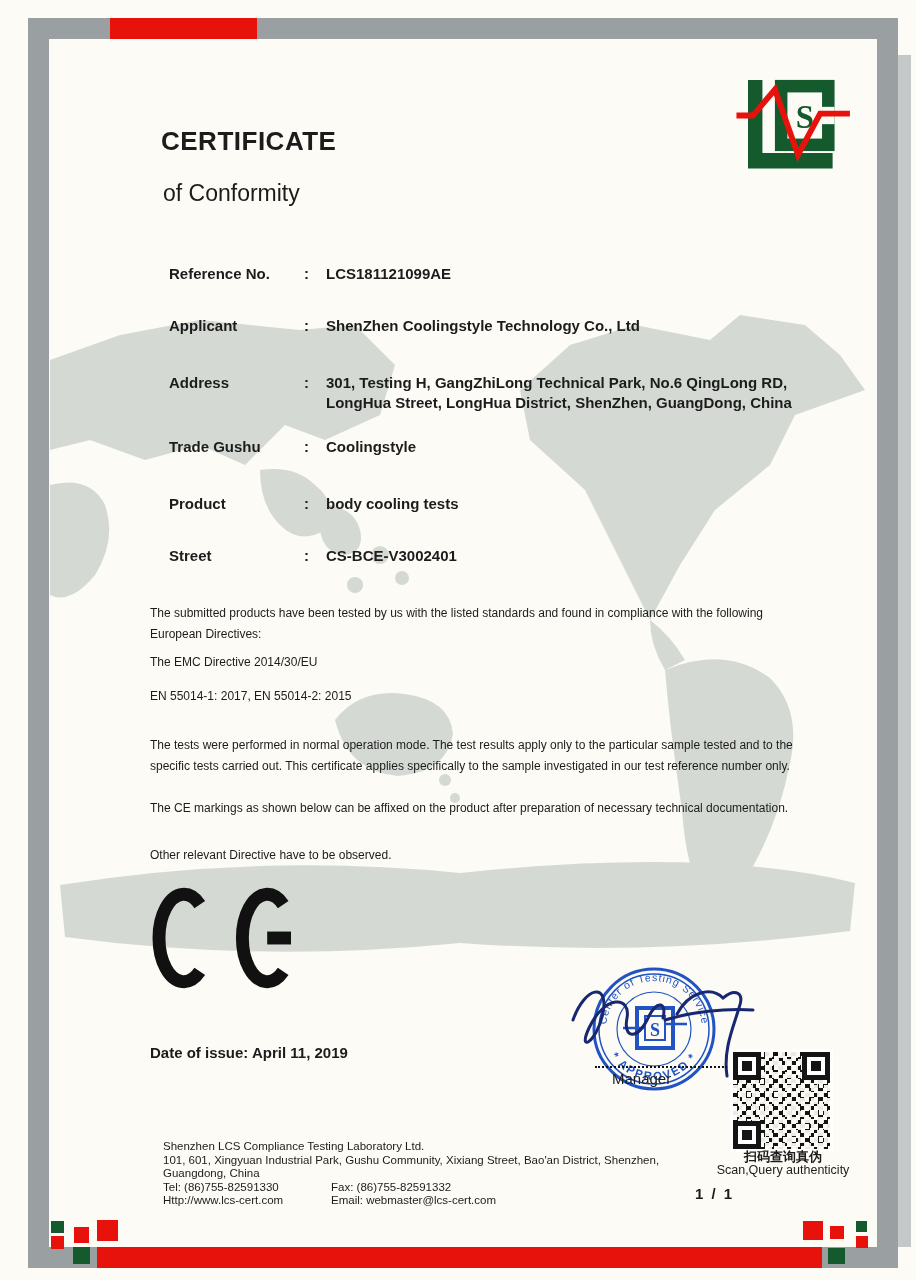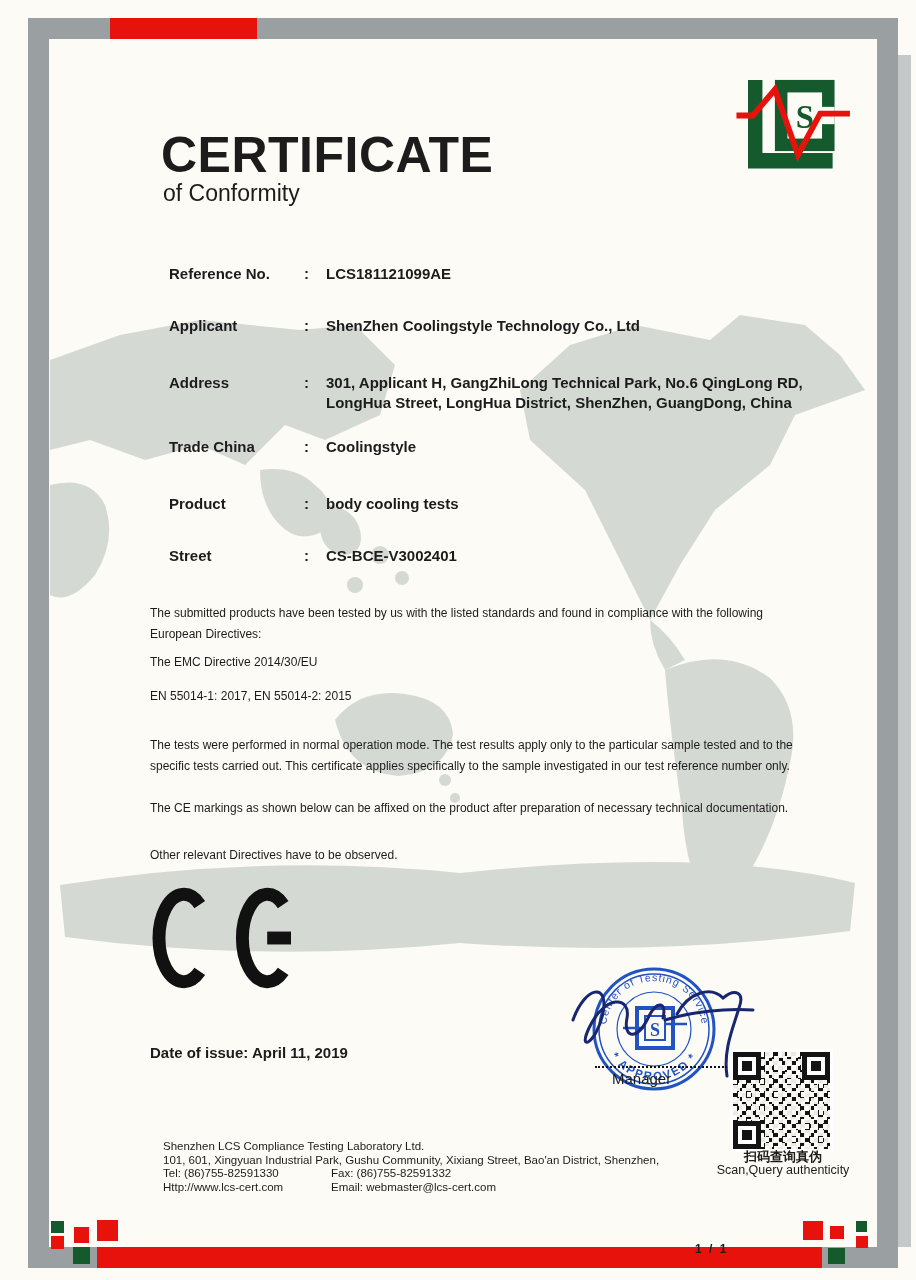--- a/index.html
+++ b/index.html
@@ -8,21 +8,21 @@
   .abs{position:absolute;}
   
   .frame{left:28px;top:18px;width:870px;height:1250px;border:21px solid var(--frame_gray,#9aa0a2);box-sizing:border-box;z-index:1;}
   .top-accent{left:110px;top:18px;width:147px;height:21px;background:var(--red,#e8120c);z-index:2;}
   .bottom-bar{left:97px;top:1247px;width:725px;height:21px;background:var(--red,#e8120c);z-index:2;}
   .sq{z-index:3;}
   .sq.red{background:var(--red,#e8120c);} .sq.green{background:var(--green,#145a2d);}
   .right-shadow{left:898px;top:55px;width:13px;height:1192px;background:#c5c8c9;z-index:0;}
   .map{left:50px;top:300px;width:820px;height:680px;z-index:0;}
   
-  .title{left:161px;top:126px;font-size:50px;font-weight:bold;letter-spacing:.5px;z-index:2;}
+  .title{left:161px;top:126px;font-size:26px;font-weight:bold;letter-spacing:.5px;z-index:2;}
   .subtitle{left:163px;top:180px;font-size:23px;font-weight:normal;z-index:2;}
   .logo{left:733px;top:78px;width:130px;height:100px;z-index:2;}
   .row{left:150px;width:665px;display:flex;font-size:15px;font-weight:bold;line-height:20px;z-index:2;}
   .row .lbl{width:135px;flex:none;margin-left:19px;}
   .row .sep{width:22px;flex:none;}
   .row .val{flex:1;}
   .para{left:150px;width:658px;font-size:12px;line-height:21px;z-index:2;}
   .bold{font-weight:normal;}
   .ce{left:152px;top:886px;width:141px;height:106px;z-index:2;}
   .date{left:150px;top:1044px;font-size:15px;font-weight:bold;z-index:2;}
@@ -34,21 +34,21 @@
       repeating-conic-gradient(#141414 0% 25%, transparent 0% 50%);
       background-size:9px 9px;z-index:3;outline:3px solid #fff;}
   .qr .mask{position:absolute;inset:0;background:
       repeating-conic-gradient(rgba(252,251,245,.92) 0% 25%, transparent 0% 50%);
       background-size:13px 13px;}
   .finder{position:absolute;width:18px;height:18px;border:5px solid #141414;background:#fff;}
   .finder:before{content:"";position:absolute;left:4px;top:4px;width:10px;height:10px;background:#141414;}
   .f1{left:0;top:0;} .f2{right:0;top:0;} .f3{left:0;bottom:0;}
   .qr-cn{left:723px;top:1148px;width:120px;text-align:center;font-size:13px;font-weight:bold;z-index:3;}
   .qr-en{left:703px;top:1163px;width:160px;text-align:center;font-size:12.5px;z-index:3;}
-  .pagenum{left:695px;top:1242px;font-size:12px;font-weight:bold;letter-spacing:2px;z-index:3;}
+  .pagenum{left:695px;top:1185px;font-size:15px;font-weight:bold;letter-spacing:2px;z-index:3;}
   
   .footer{left:163px;top:1140px;width:520px;font-size:11.5px;line-height:13.5px;z-index:2;}
   .cols{display:flex;}
   .cols .c1{width:168px;flex:none;}
 </style>
 </head>
 <body>
 
 <div class="page">
 
@@ -106,46 +106,46 @@
   </div>
   <div class="abs row" style="top:316px">
     <span class="lbl">Applicant</span>
     <span class="sep">:</span>
     <span class="val">ShenZhen Coolingstyle Technology Co., Ltd</span>
   </div>
   <div class="abs row" style="top:373px">
     <span class="lbl">Address</span>
     <span class="sep">:</span>
     <span class="val">
-      <div>301, Applicant H, GangZhiLong Technical Park, No.6 QingLong RD,</div>
+      <div>301, Testing H, GangZhiLong Technical Park, No.6 QingLong RD,</div>
       <div>LongHua Street, LongHua District, ShenZhen, GuangDong, China</div>
     </span>
   </div>
   <div class="abs row" style="top:437px">
-    <span class="lbl">Trade China</span>
+    <span class="lbl">Trade Gushu</span>
     <span class="sep">:</span>
     <span class="val">Coolingstyle</span>
   </div>
   <div class="abs row" style="top:494px">
     <span class="lbl">Product</span>
     <span class="sep">:</span>
     <span class="val">body cooling tests</span>
   </div>
   <div class="abs row" style="top:546px">
     <span class="lbl">Street</span>
     <span class="sep">:</span>
     <span class="val">CS-BCE-V3002401</span>
   </div>
 
   <div class="abs para" style="top:603px">The submitted products have been tested by us with the listed standards and found in compliance with the following European Directives:</div>
   <div class="abs para bold" style="top:652px">The EMC Directive 2014/30/EU</div>
   <div class="abs para bold" style="top:686px">EN 55014-1: 2017, EN 55014-2: 2015</div>
   <div class="abs para" style="top:735px">The tests were performed in normal operation mode. The test results apply only to the particular sample tested and to the specific tests carried out. This certificate applies specifically to the sample investigated in our test reference number only.</div>
   <div class="abs para" style="top:798px">The CE markings as shown below can be affixed on the product after preparation of necessary technical documentation.</div>
-  <div class="abs para" style="top:845px">Other relevant Directives have to be observed.</div>
+  <div class="abs para" style="top:845px">Other relevant Directive have to be observed.</div>
 
   <svg class="abs ce" viewBox="0 0 142 106" aria-label="CE">
     <path d="M48.1,18.3 A25,44 0 1 0 48.1,85.7" fill="none" stroke="#111" stroke-width="13"></path>
     <path d="M132.1,18.3 A25,44 0 1 0 132.1,85.7" fill="none" stroke="#111" stroke-width="13"></path>
     <path d="M116,52 H140" fill="none" stroke="#111" stroke-width="13"></path>
   </svg>
 
   <div class="abs date">Date of issue: April 11, 2019</div>
 
   <svg class="abs stampwrap" viewBox="0 0 195 140">
@@ -185,20 +185,21 @@
     <div class="finder f2"></div>
     <div class="finder f3"></div>
   </div>
   <div class="abs qr-cn">扫码查询真伪</div>
   <div class="abs qr-en">Scan,Query authenticity</div>
   <div class="abs pagenum">1 / 1</div>
 
   <div class="abs footer">
     <div>Shenzhen LCS Compliance Testing Laboratory Ltd.</div>
     <div>101, 601, Xingyuan Industrial Park, Gushu Community, Xixiang Street, Bao'an District, Shenzhen,</div>
+    <div>Guangdong, China</div>
     <div class="cols">
       <span class="c1">Tel: (86)755-82591330</span>
       <span>Fax: (86)755-82591332</span>
     </div>
     <div class="cols">
       <span class="c1">Http://www.lcs-cert.com</span>
       <span>Email: webmaster@lcs-cert.com</span>
     </div>
   </div>
 

